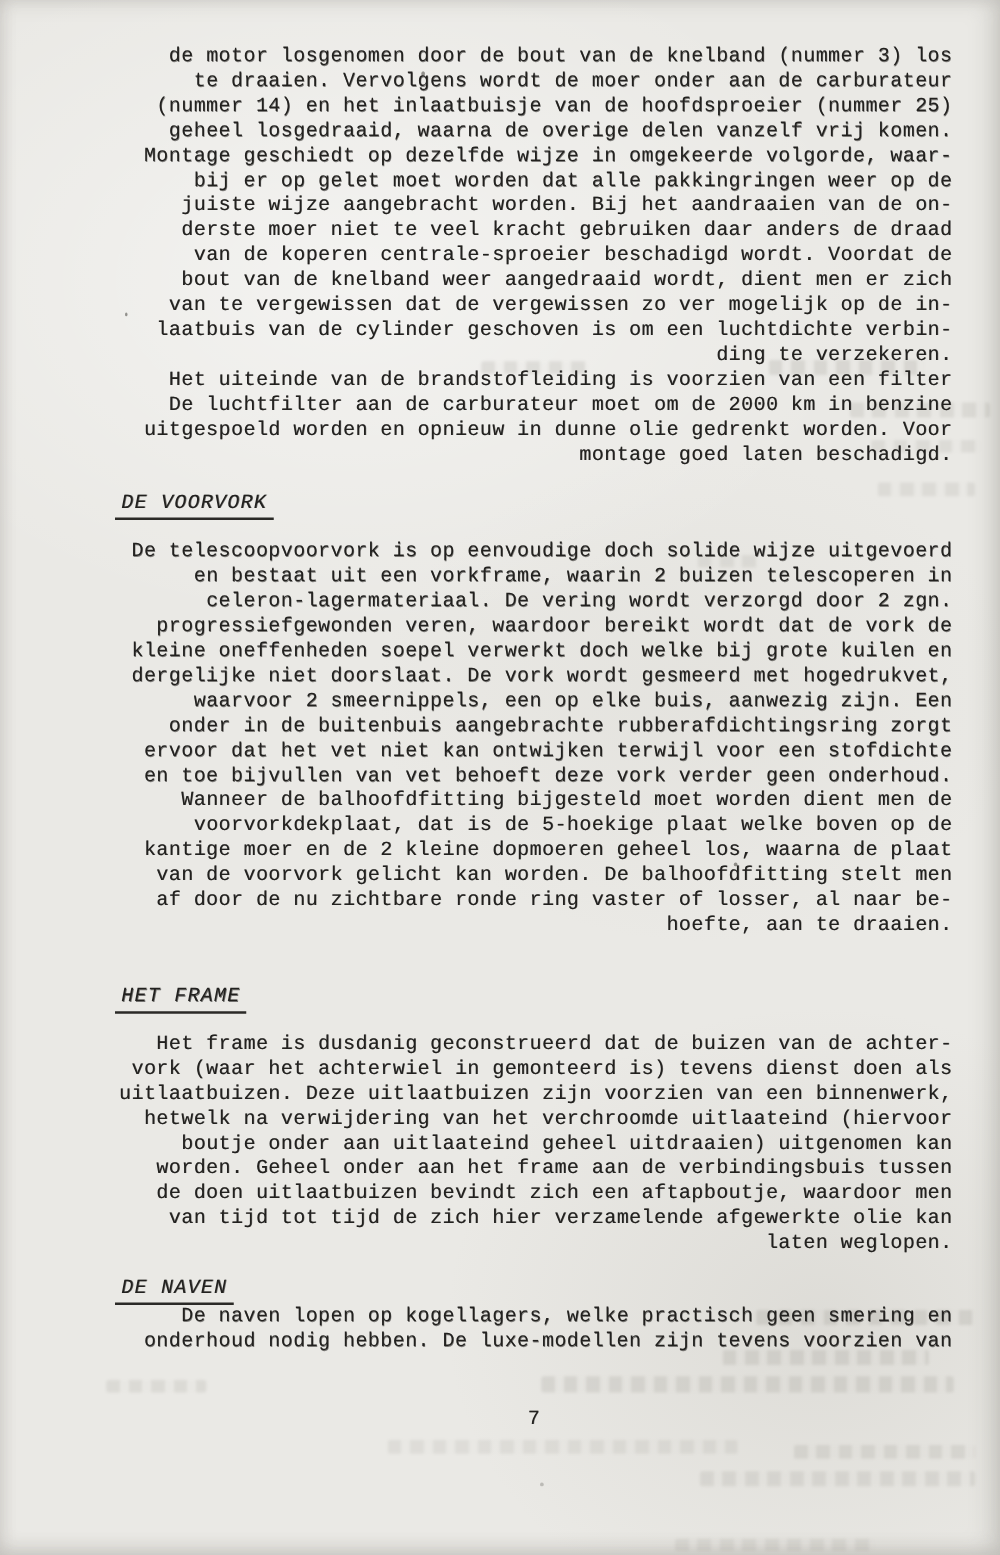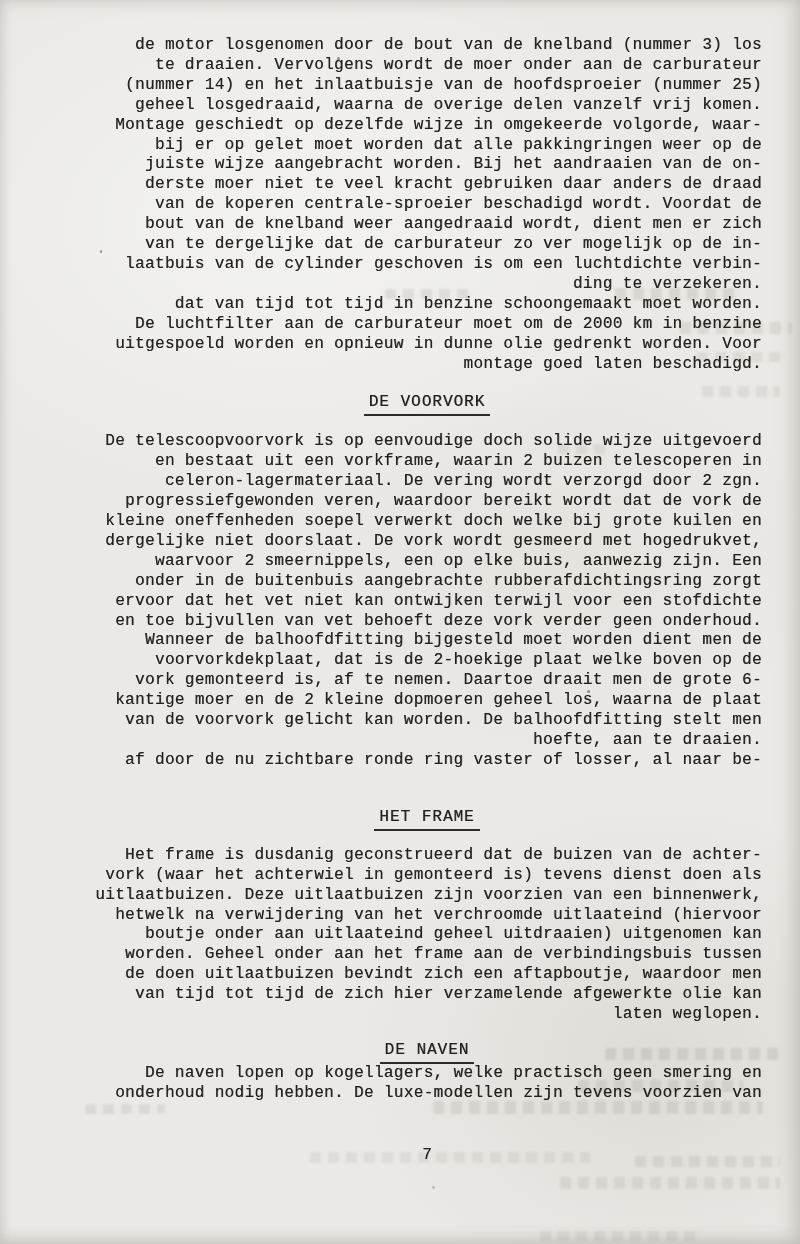--- a/index.html
+++ b/index.html
@@ -35,22 +35,23 @@
   }
   .tline {
     white-space: pre;
     font-size: 16px;
     line-height: 19.9px;
     letter-spacing: 0.35px;
     text-shadow: 0.4px 0.3px 0 rgba(34,33,31,0.55);
     text-align: right;
   }
   .heading-row {
-    text-align: center;
+    text-align: left;
     line-height: 20px;
+    font-style: italic;
   }
   .heading-row.h1 { margin-top: 18px; margin-bottom: 16px; }
   .heading-row.h2 { margin-top: 36px; margin-bottom: 15px; }
   .heading-row.h3 { margin-top: 15px; margin-bottom: 0; }
   .heading {
     display: inline-block;
     font-size: 16px;
     letter-spacing: 1px;
     padding: 0 5px 2px 5px;
     border-bottom: 2px solid #2b2a27;
@@ -111,24 +112,24 @@
           <div class="tline">de motor losgenomen door de bout van de knelband (nummer 3) los</div>
           <div class="tline">te draaien. Vervolgens wordt de moer onder aan de carburateur</div>
           <div class="tline">(nummer 14) en het inlaatbuisje van de hoofdsproeier (nummer 25)</div>
           <div class="tline">geheel losgedraaid, waarna de overige delen vanzelf vrij komen.</div>
           <div class="tline">Montage geschiedt op dezelfde wijze in omgekeerde volgorde, waar-</div>
           <div class="tline">bij er op gelet moet worden dat alle pakkingringen weer op de</div>
           <div class="tline">juiste wijze aangebracht worden. Bij het aandraaien van de on-</div>
           <div class="tline">derste moer niet te veel kracht gebruiken daar anders de draad</div>
           <div class="tline">van de koperen centrale-sproeier beschadigd wordt. Voordat de</div>
           <div class="tline">bout van de knelband weer aangedraaid wordt, dient men er zich</div>
-          <div class="tline">van te dergelijke dat de carburateur zo ver mogelijk op de in-</div>
+          <div class="tline">van te vergewissen dat de vergewissen zo ver mogelijk op de in-</div>
           <div class="tline">laatbuis van de cylinder geschoven is om een luchtdichte verbin-</div>
           <div class="tline">ding te verzekeren.</div>
-          <div class="tline">dat van tijd tot tijd in benzine schoongemaakt moet worden.</div>
+          <div class="tline">Het uiteinde van de brandstofleiding is voorzien van een filter</div>
           <div class="tline">De luchtfilter aan de carburateur moet om de 2000 km in benzine</div>
           <div class="tline">uitgespoeld worden en opnieuw in dunne olie gedrenkt worden. Voor</div>
           <div class="tline">montage goed laten beschadigd.</div>
         </div>
     </div>
 
     <div>
       <div class="heading-row h1">
         <span class="heading">DE VOORVORK</span>
       </div>
@@ -137,26 +138,25 @@
           <div class="tline">en bestaat uit een vorkframe, waarin 2 buizen telescoperen in</div>
           <div class="tline">celeron-lagermateriaal. De vering wordt verzorgd door 2 zgn.</div>
           <div class="tline">progressiefgewonden veren, waardoor bereikt wordt dat de vork de</div>
           <div class="tline">kleine oneffenheden soepel verwerkt doch welke bij grote kuilen en</div>
           <div class="tline">dergelijke niet doorslaat. De vork wordt gesmeerd met hogedrukvet,</div>
           <div class="tline">waarvoor 2 smeernippels, een op elke buis, aanwezig zijn. Een</div>
           <div class="tline">onder in de buitenbuis aangebrachte rubberafdichtingsring zorgt</div>
           <div class="tline">ervoor dat het vet niet kan ontwijken terwijl voor een stofdichte</div>
           <div class="tline">en toe bijvullen van vet behoeft deze vork verder geen onderhoud.</div>
           <div class="tline">Wanneer de balhoofdfitting bijgesteld moet worden dient men de</div>
-          <div class="tline">voorvorkdekplaat, dat is de 2-hoekige plaat welke boven op de</div>
-          <div class="tline">vork gemonteerd is, af te nemen. Daartoe draait men de grote 6-</div>
+          <div class="tline">voorvorkdekplaat, dat is de 5-hoekige plaat welke boven op de</div>
           <div class="tline">kantige moer en de 2 kleine dopmoeren geheel los, waarna de plaat</div>
           <div class="tline">van de voorvork gelicht kan worden. De balhoofdfitting stelt men</div>
+          <div class="tline">af door de nu zichtbare ronde ring vaster of losser, al naar be-</div>
           <div class="tline">hoefte, aan te draaien.</div>
-          <div class="tline">af door de nu zichtbare ronde ring vaster of losser, al naar be-</div>
         </div>
     </div>
 
     <div>
       <div class="heading-row h2">
         <span class="heading">HET FRAME</span>
       </div>
       <div>
           <div class="tline">Het frame is dusdanig geconstrueerd dat de buizen van de achter-</div>
           <div class="tline">vork (waar het achterwiel in gemonteerd is) tevens dienst doen als</div>

